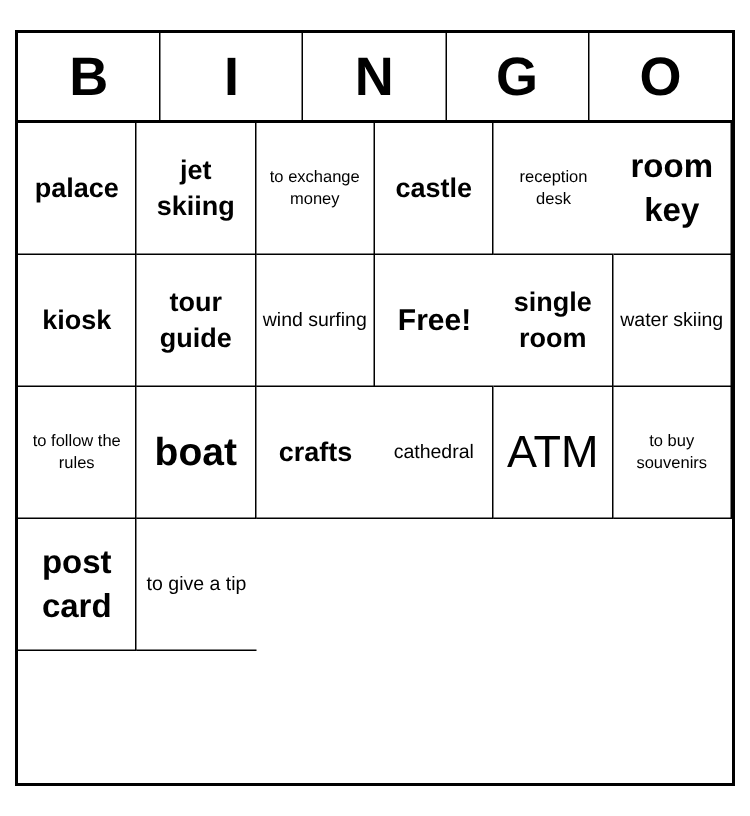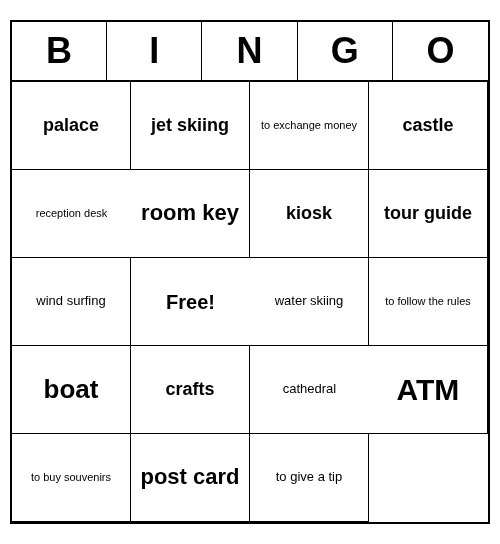--- a/index.html
+++ b/index.html
@@ -26,21 +26,21 @@
       font-size: 36px;
       font-weight: bold;
       padding: 8px 0;
       border-right: 1px solid #000;
     }
     .bingo-header-cell:last-child {
       border-right: none;
     }
     .bingo-grid {
       display: grid;
-      grid-template-columns: repeat(4, 1fr);
+      grid-template-columns: repeat(6, 1fr);
       grid-template-rows: repeat(5, 88px);
     }
     .bingo-cell {
       border-right: 1px solid #000;
       border-bottom: 1px solid #000;
       display: flex;
       align-items: center;
       justify-content: center;
       text-align: center;
       padding: 4px;
@@ -67,21 +67,21 @@
     .bingo-cell.free {
       font-size: 20px;
       font-weight: bold;
     }
     .bingo-cell.xlarge {
       font-size: 26px;
       font-weight: bold;
     }
     .bingo-cell.atm {
       font-size: 30px;
-      font-weight: bold;
+      font-weight: normal;
       text-align: right;
     }
   </style>
 </head>
 <body>
 
 <div class="bingo-card">
   <div class="bingo-header">
     <div class="bingo-header-cell">B</div>
     <div class="bingo-header-cell">I</div>
@@ -93,20 +93,21 @@
   <div class="bingo-cell medium">palace</div>
       <div class="bingo-cell medium">jet skiing</div>
       <div class="bingo-cell small">to exchange money</div>
       <div class="bingo-cell medium">castle</div>
       <div class="bingo-cell small">reception desk</div>
       <div class="bingo-cell large">room key</div>
       <div class="bingo-cell medium">kiosk</div>
       <div class="bingo-cell medium">tour guide</div>
       <div class="bingo-cell">wind surfing</div>
       <div class="bingo-cell free">Free!</div>
+      <div class="bingo-cell medium">single room</div>
       <div class="bingo-cell">water skiing</div>
       <div class="bingo-cell small">to follow the rules</div>
       <div class="bingo-cell xlarge">boat</div>
       <div class="bingo-cell medium">crafts</div>
       <div class="bingo-cell">cathedral</div>
       <div class="bingo-cell atm">ATM</div>
       <div class="bingo-cell small">to buy souvenirs</div>
       <div class="bingo-cell large">post card</div>
       <div class="bingo-cell">to give a tip</div>
     </div>

